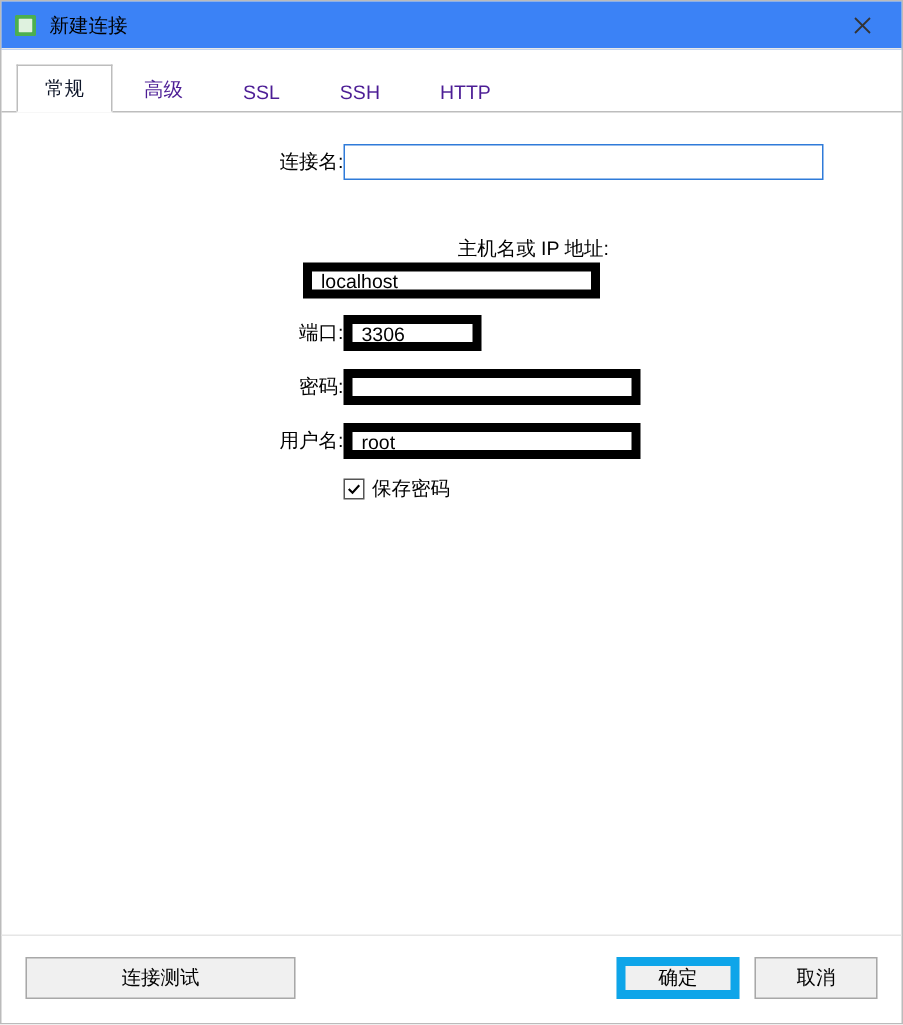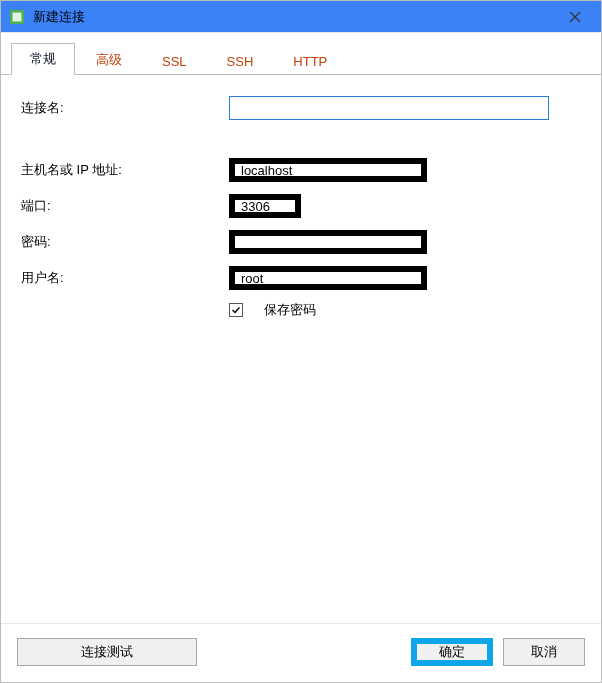--- a/index.html
+++ b/index.html
@@ -59,21 +59,21 @@
       display: flex;
       align-items: flex-end;
       padding: 10px 10px 0 10px;
       height: 42px;
       border-bottom: 1px solid #bdbdbd;
       position: relative;
     }
     .tab {
       padding: 6px 18px 6px 18px;
       font-size: 13px;
-      color: #c2410c;
+      color: #4c1d95;
       cursor: pointer;
       position: relative;
       top: 1px;
       border: 1px solid transparent;
       border-bottom: none;
       margin-right: 2px;
     }
     .tab.active {
       color: #0f172a;
       border: 1px solid #bdbdbd;
@@ -86,26 +86,28 @@
       overflow: hidden;
     }
     .form-row {
       display: flex;
       align-items: center;
       margin-bottom: 10px;
       min-height: 26px;
     }
     .form-row.spaced {
       margin-top: 36px;
+      flex-direction: column;
     }
     .form-label {
       width: 210px;
       font-size: 13px;
       color: #000;
       padding-left: 2px;
+      text-align: right;
     }
     .form-field {
       flex: 0 0 auto;
     }
     .text-input {
       border: 6px solid #000000;
       height: 24px;
       padding: 2px 6px;
       font-size: 13px;
       font-family: inherit;
@@ -115,28 +117,27 @@
     .text-input.focused {
       border: 1px solid #2f7bd9;
     }
     .input-wide {
       width: 320px;
     }
     .input-med {
       width: 198px;
     }
     .input-small {
-      width: 72px;
+      width: 92px;
     }
     .checkbox-row {
       display: flex;
       align-items: center;
       margin-top: 6px;
       margin-left: 210px;
-      gap: 16px;
     }
     .checkbox {
       width: 14px;
       height: 14px;
       border: 1px solid #555;
       display: inline-flex;
       align-items: center;
       justify-content: center;
       margin-right: 5px;
       cursor: pointer;

